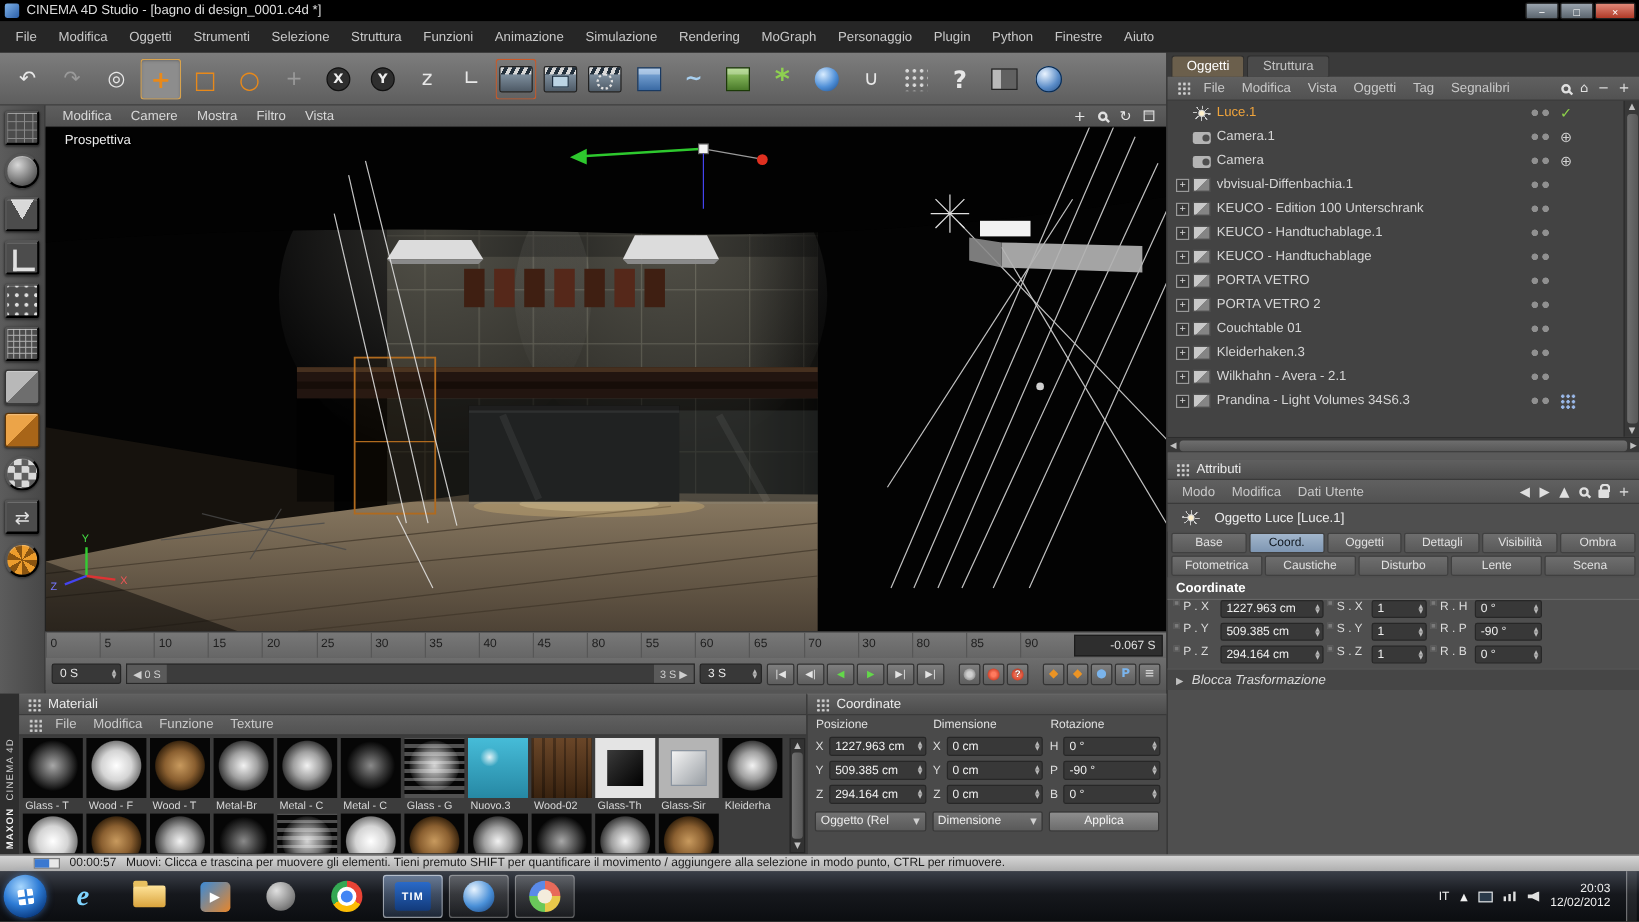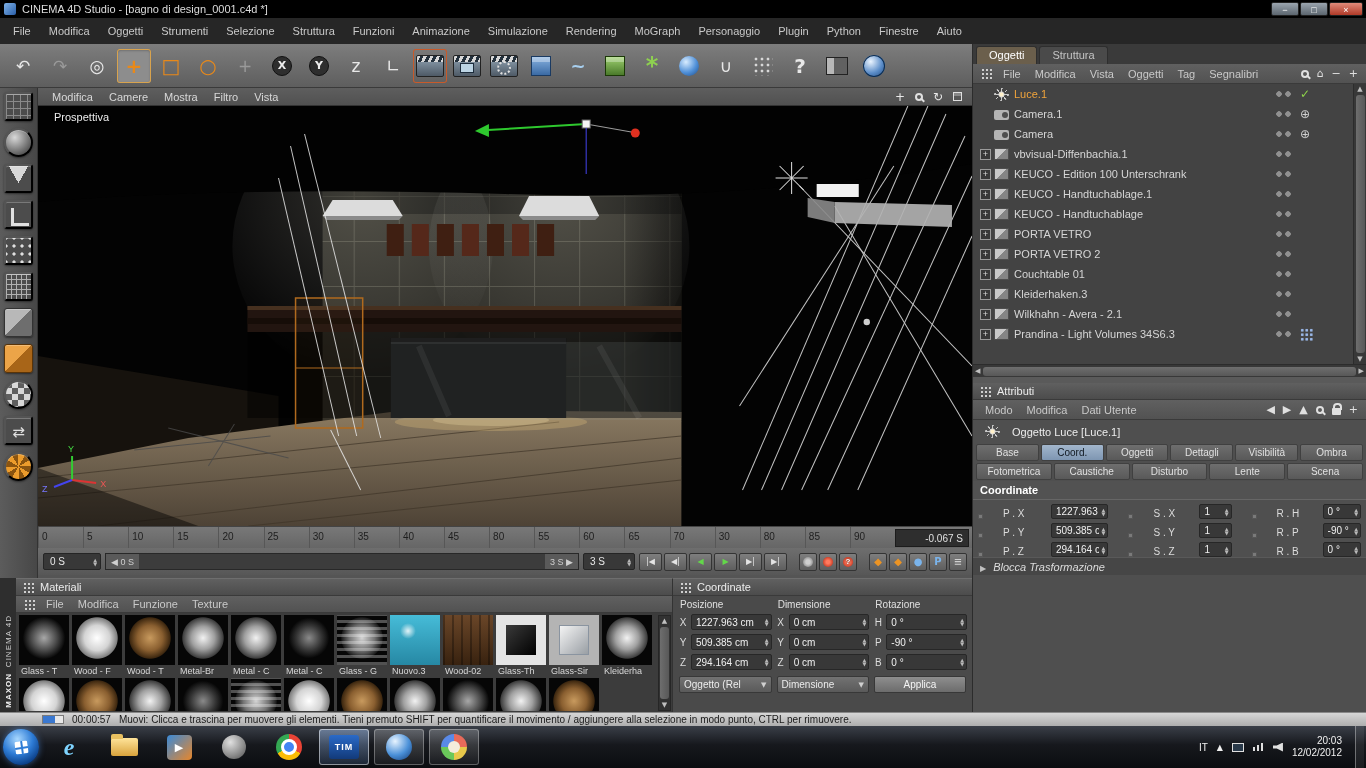--- a/index.html
+++ b/index.html
@@ -172,21 +172,21 @@
   .panelgap{height:6px;background:#5a5a5a;}
   .pane-header{height:17px;background:linear-gradient(#606060,#4c4c4c);display:flex;align-items:center;
                color:#ececec;font-size:11px;border-bottom:1px solid #3a3a3a;padding-left:4px;gap:3px;}
   .attr-objrow{height:23px;display:flex;align-items:center;gap:7px;padding-left:9px;color:#ececec;background:#4f4f4f;}
   .atabs{display:flex;padding:0 2px;}
   .atab{flex:1;margin:1px;text-align:center;font-size:10px;color:#e0e0e0;line-height:15px;
         background:linear-gradient(#6e6e6e,#595959);border:1px solid #404040;border-radius:2px;}
   .atab.active{background:linear-gradient(#a2b6cc,#7e96b2);color:#101820;}
   .attr-section{height:19px;line-height:19px;font-weight:bold;color:#fff;padding-left:7px;border-bottom:1px solid #666;
                 background:#525252;font-size:11px;}
-  .arow{display:flex;align-items:flex-end;gap:20px;height:19px;padding:0 5px;font-size:10px;color:#dcdcdc;}
+  .arow{display:flex;align-items:flex-start;gap:3px;height:19px;padding:0 5px;font-size:10px;color:#dcdcdc;}
   .lsq{width:5px;height:5px;background:#7a7a7a;border:1px solid #565656;flex:none;}
   .alabel{width:28px;flex:none;white-space:nowrap;}
   .afield{background:#383838;border:1px solid #272727;border-radius:2px;color:#f0f0f0;height:15px;
           display:flex;align-items:center;padding:0 2px 0 4px;overflow:hidden;white-space:nowrap;}
   .afield .val{flex:1;overflow:hidden;}
   .fp{width:86px;}.fs{width:46px;}.fr{width:56px;}
   .attr-foot{height:18px;background:#464646;border-top:1px solid #595959;color:#dcdcdc;line-height:18px;
              padding-left:7px;font-size:11px;font-style:italic;}
   .attr-foot .tri{font-size:8px;color:#c0c0c0;margin-right:4px;font-family:"DejaVu Sans",sans-serif;}
   .lockico{width:9px;height:7px;background:#e0e0e0;border-radius:1px;position:relative;display:inline-block;margin-top:3px;}
@@ -235,21 +235,21 @@
   .coord-foot{display:flex;gap:5px;padding:4px 6px 0;}
   .dd{flex:1;height:17px;background:linear-gradient(#727272,#5a5a5a);border:1px solid #383838;border-radius:2px;
       color:#ececec;font-size:10px;display:flex;align-items:center;justify-content:space-between;padding:0 4px;}
   .dd .ar{font-size:7px;color:#d0d0d0;font-family:"DejaVu Sans",sans-serif;}
   .applybtn{width:92px;height:17px;background:linear-gradient(#8e8e8e,#6c6c6c);border:1px solid #383838;border-radius:2px;
             color:#f4f4f4;font-size:10px;}
 
   
   .statusbar{position:absolute;left:0;top:712px;width:1366px;height:14px;
              background:linear-gradient(#d6d6d6,#aeaeae);border-top:1px solid #888;
-             display:flex;align-items:center;gap:8px;padding-left:42px;color:#1a1a1a;font-size:10px;}
+             display:flex;align-items:center;gap:8px;padding-left:28px;color:#1a1a1a;font-size:10px;}
   .progress{width:22px;height:9px;border:1px solid #7a7a7a;background:#e8e8e8;position:relative;}
   .progress::after{content:"";position:absolute;left:0;top:0;bottom:0;width:60%;background:#3a78d0;}
 
   
   .taskbar{position:absolute;left:0;top:726px;width:1366px;height:42px;
            background:linear-gradient(#3a3f48,#16181d 45%,#0b0d10);display:flex;align-items:center;gap:5px;padding-left:3px;}
   .orb{width:36px;height:36px;border-radius:50%;flex:none;border:none;padding:0;
        background:radial-gradient(circle at 40% 28%,#a8d8ff,#2e7cd6 45%,#0b3e86 78%,#041c44);
        display:flex;align-items:center;justify-content:center;box-shadow:0 0 6px rgba(90,160,255,.5);}
   .orbflag{width:13px;height:13px;border-radius:2px;transform:rotate(-8deg);

